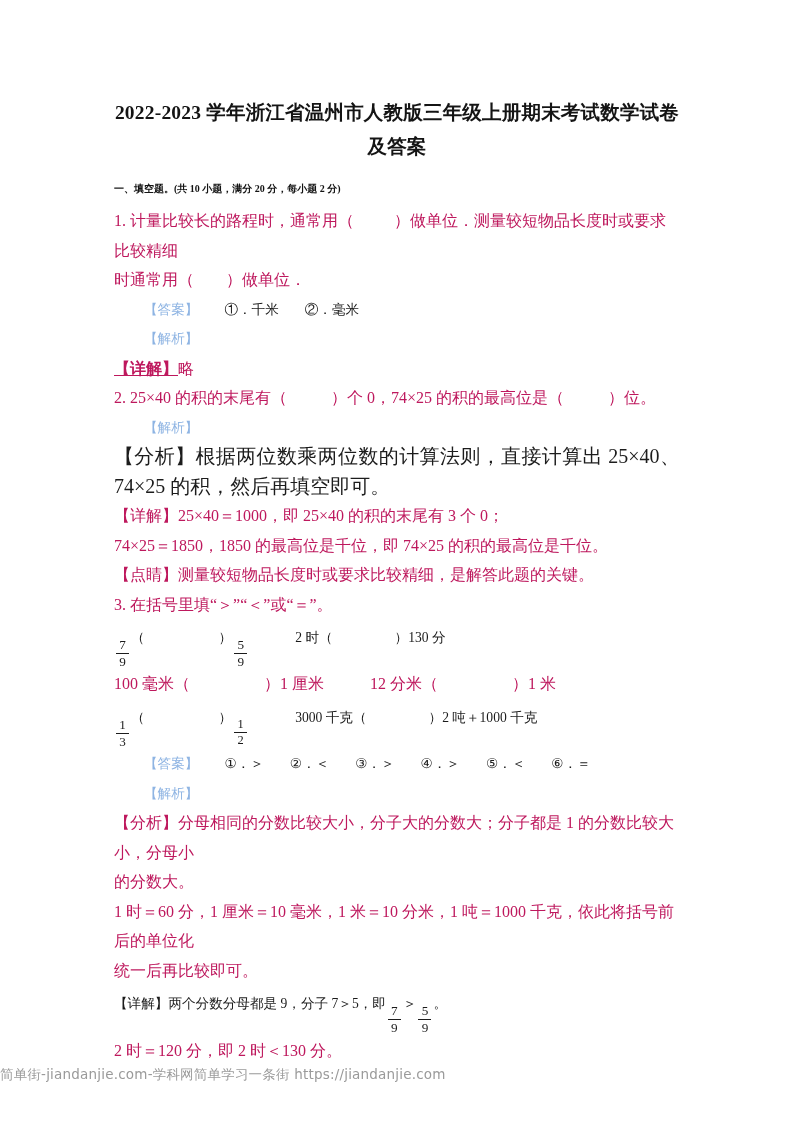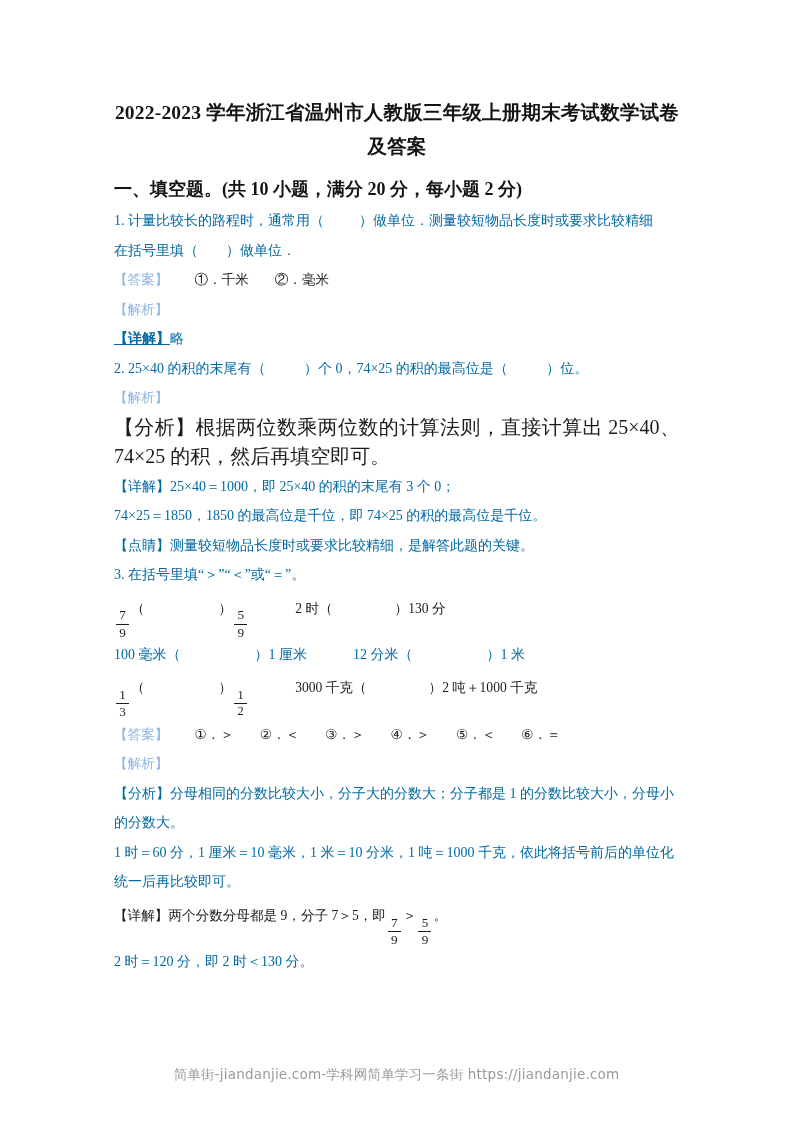--- a/index.html
+++ b/index.html
@@ -35,32 +35,32 @@
     font-weight: bold;
     line-height: 34px;
     text-align: center;
     letter-spacing: 0.2px;
     margin: 0 0 10px 0;
     color: #141414;
   }
 
   
   .section-head {
-    font-size: 18px;
+    font-size: 10px;
     font-weight: bold;
     line-height: 30px;
     margin: 8px 0 2px 0;
     color: #131313;
   }
 
   
   .line {
-    font-size: 14px;
+    font-size: 16px;
     line-height: 29.5px;
-    color: #0369a1;
+    color: #be185d;
     white-space: pre-wrap;
     word-break: break-word;
   }
 
   
   .para {
     font-size: 20px;
     line-height: 29.5px;
     color: #1c1c1c;
     text-align: justify;
@@ -69,20 +69,21 @@
 
   
   .tag-blue {
     color: #8eb4e3;
     font-size: 13.6px;
   }
   .ans-row {
     font-size: 13.6px;
     line-height: 29.5px;
     display: block;
+    margin-left: 30px;
   }
   .ans-item {
     display: inline-block;
     margin-left: 26px;
     white-space: nowrap;
   }
   .ans-item:first-of-type { margin-left: 34px; }
 
   .lbl-bold {
     font-weight: bold;
@@ -119,41 +120,40 @@
     line-height: 38px;
     display: block;
   }
 
   
   .footer {
     position: absolute;
     left: 0;
     top: 1066px;
     width: 793px;
-    text-align: center;
     font-family: "DejaVu Sans", "Liberation Sans", sans-serif;
     font-size: 13.5px;
     color: #9a9a9a;
     letter-spacing: 0.2px;
   }
 </style>
 </head>
 <body>
 
 <div class="page">
 
   <div class="content">
 
     <div class="doc-title">2022-2023 学年浙江省温州市人教版三年级上册期末考试数学试卷及答案</div>
 
     <div class="section-head">一、填空题。(共 10 小题，满分 20 分，每小题 2 分)</div>
 
     <div>
       <div class="line">1. 计量比较长的路程时，通常用（          ）做单位．测量较短物品长度时或要求比较精细</div>
-      <div class="line">在括号里填（        ）做单位．</div>
+      <div class="line">时通常用（        ）做单位．</div>
 
       <div class="ans-row">
         <span class="tag-blue">【答案】</span><span class="ans-item">①．千米</span><span class="ans-item">②．毫米</span>
       </div>
 
       <div class="ans-row">
         <span class="tag-blue">【解析】</span>
       </div>
 
       <div class="line"><span class="lbl-bold">【详解】</span><span>略</span></div>

